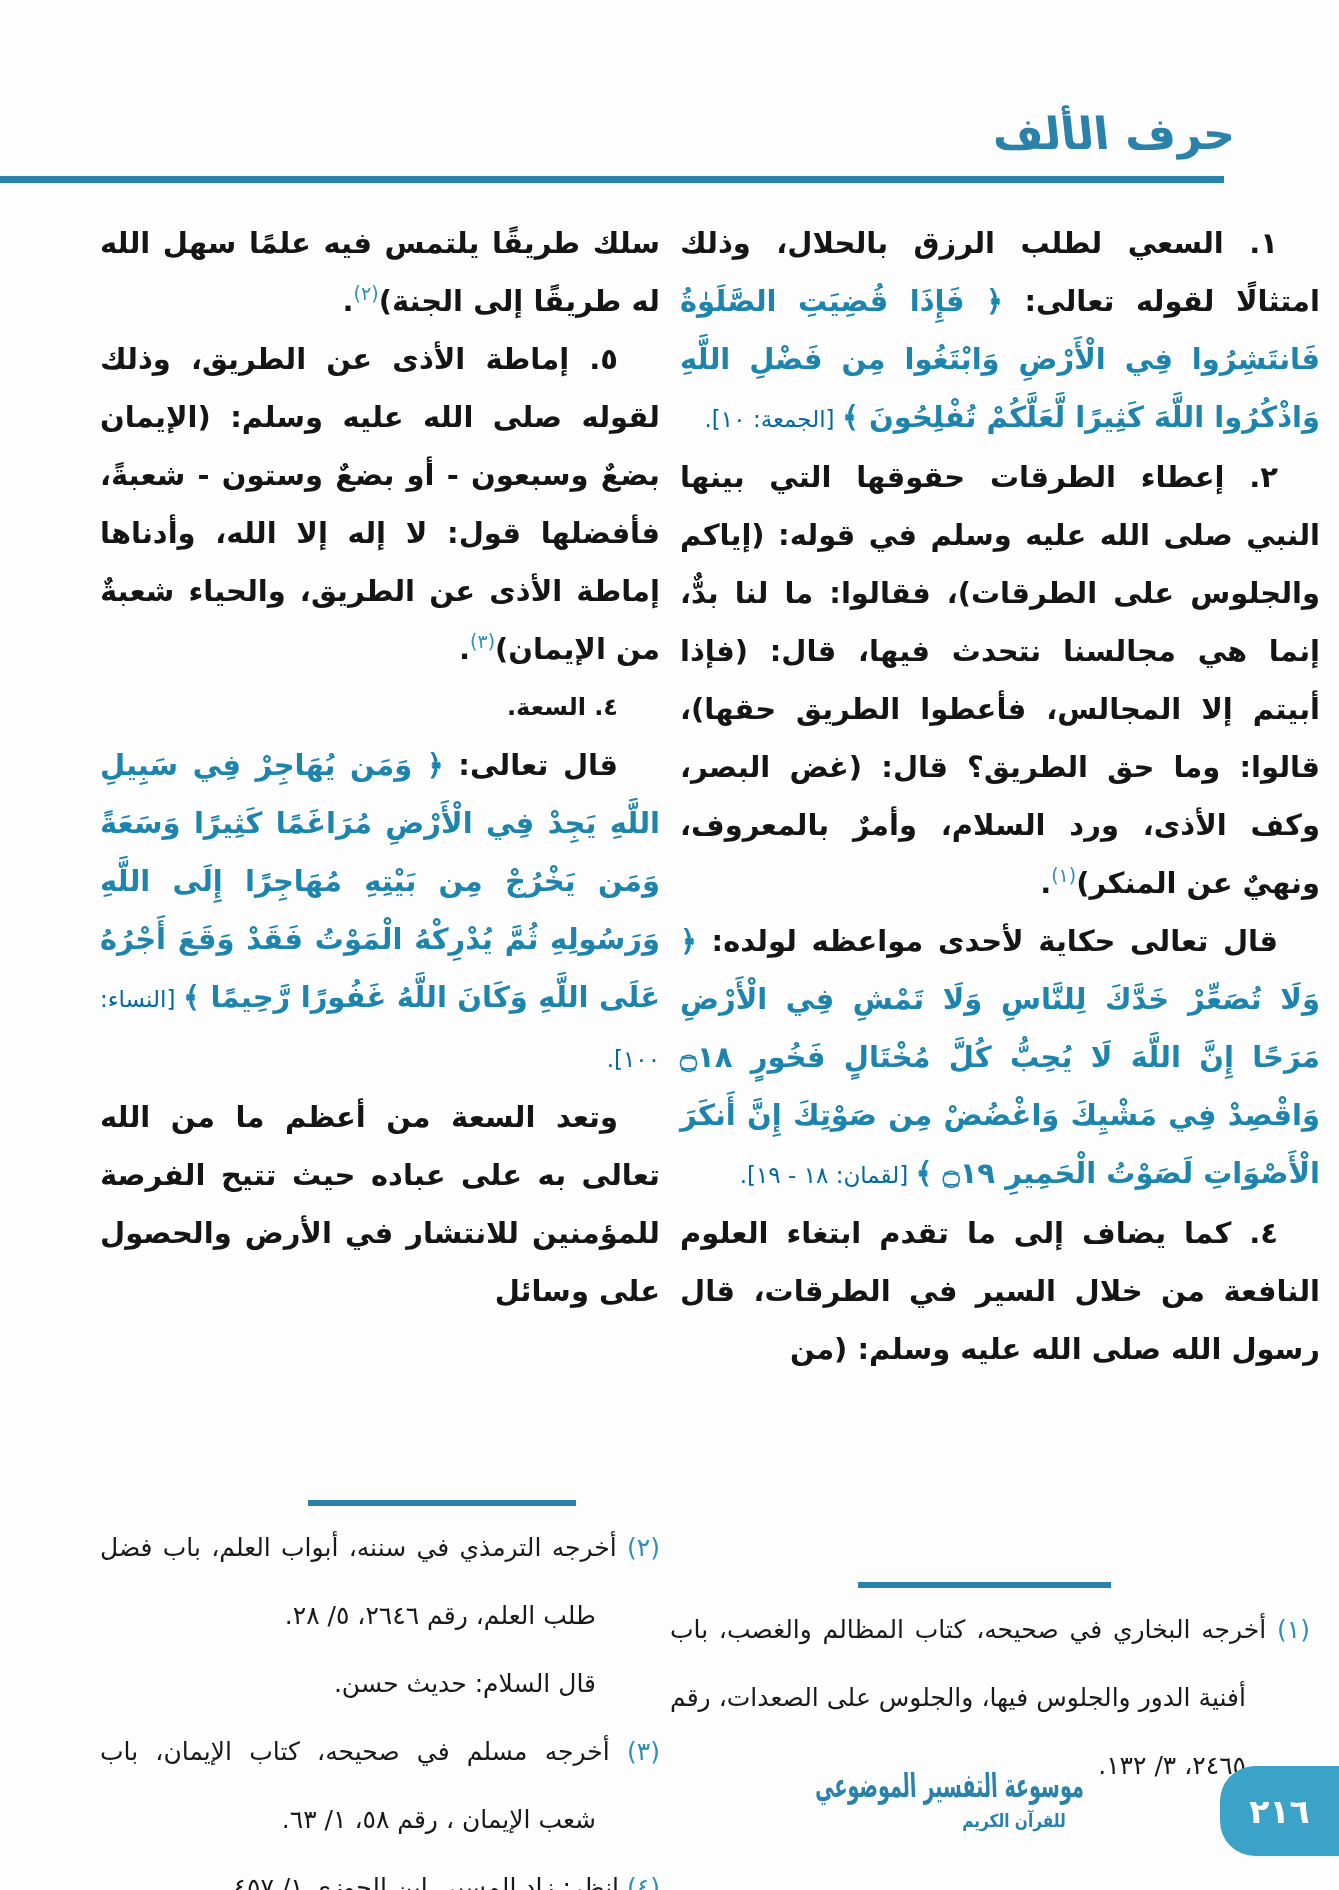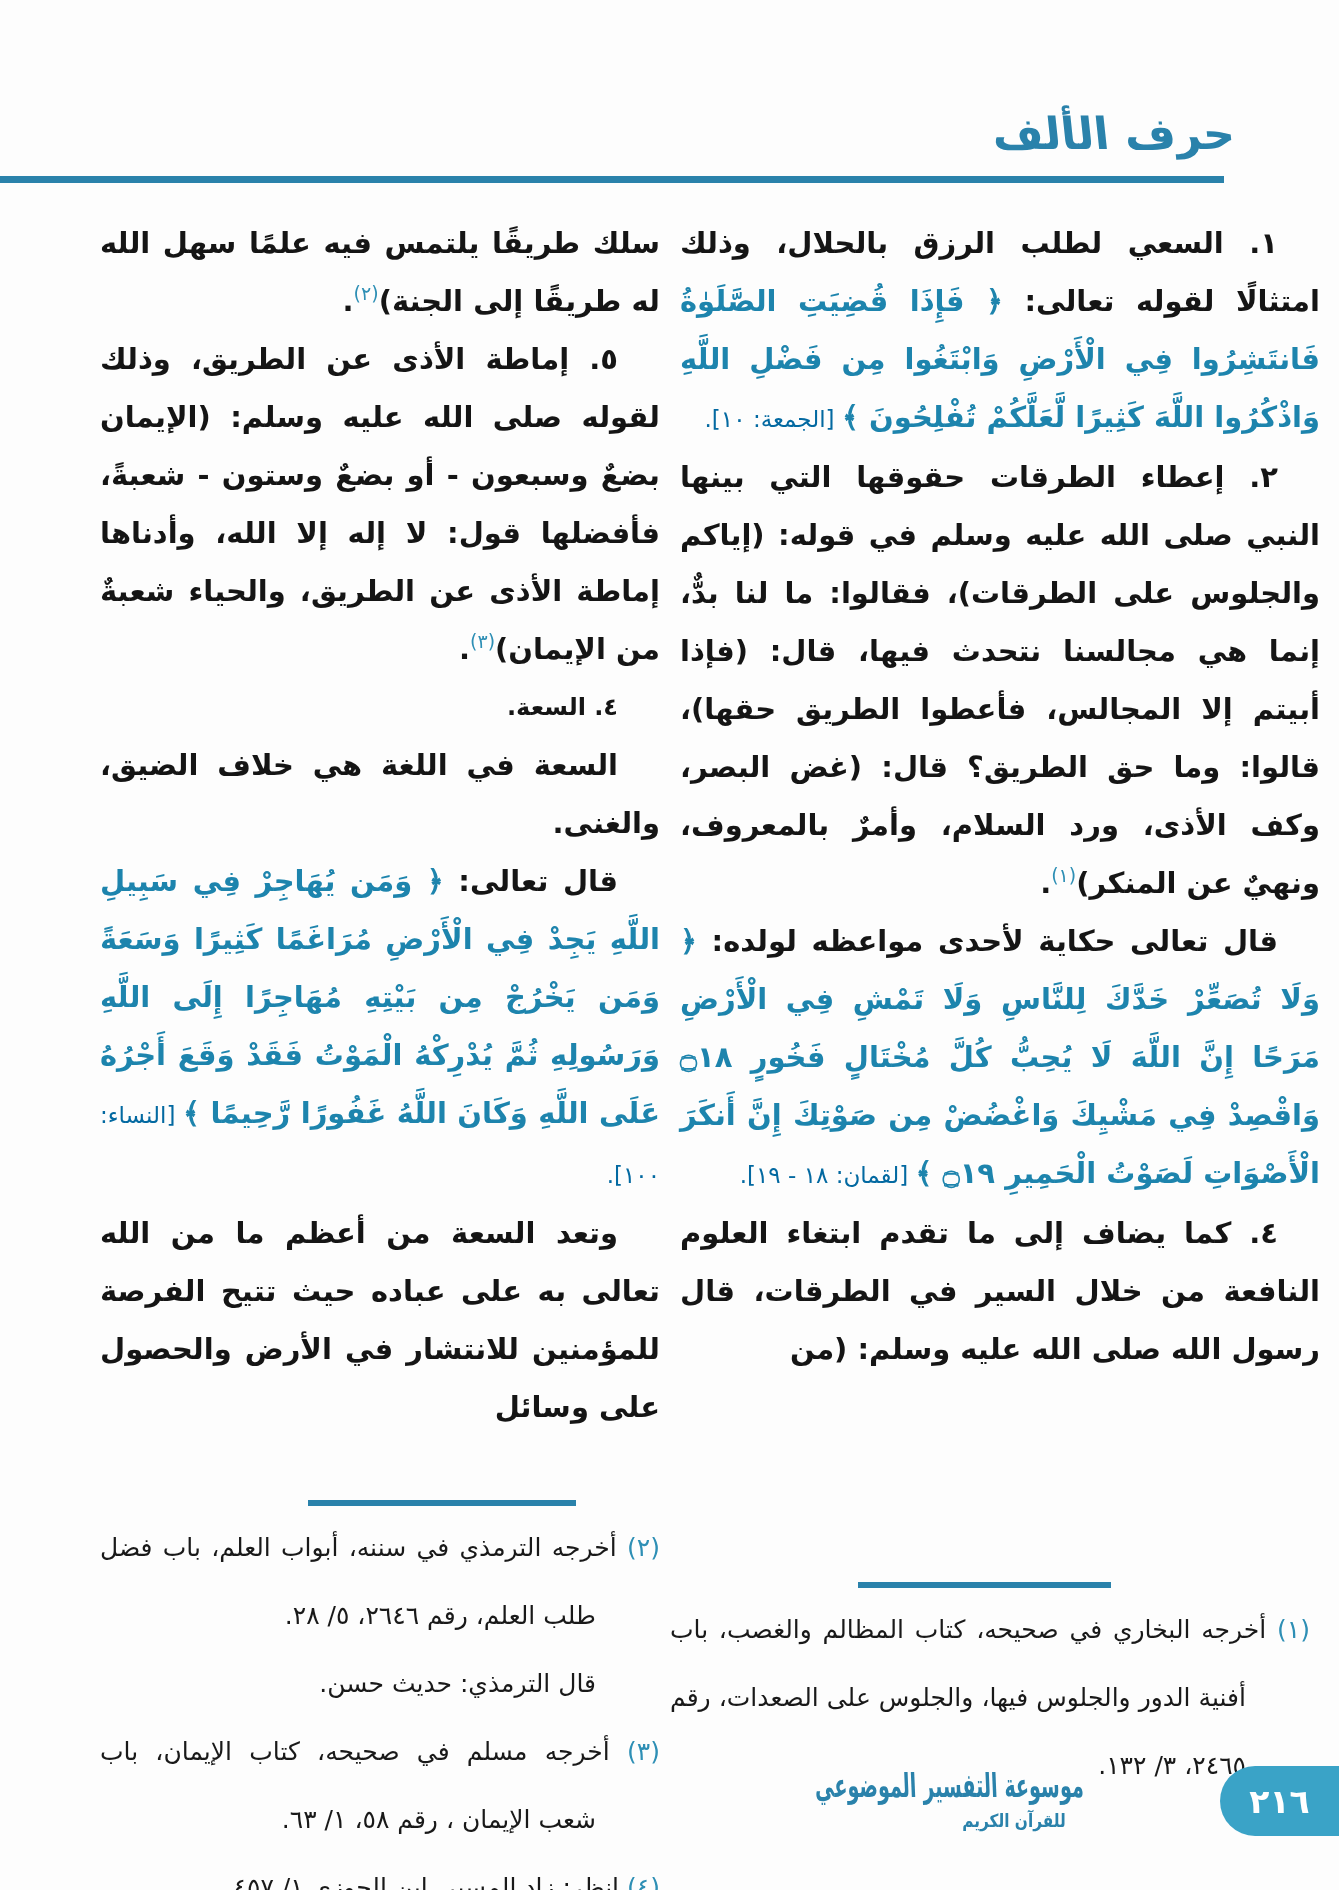--- a/index.html
+++ b/index.html
@@ -113,21 +113,21 @@
     font-size: 18px;
     font-weight: bold;
     margin-top: 2px;
     transform: scaleX(0.85);
   }
   .page-number-box {
     position: absolute;
     right: 0;
     top: 1766px;
     width: 119px;
-    height: 70px;
+    height: 90px;
     background: var(--accent_light, #3aa3c7);
     border-radius: 35px 0 0 35px;
     display: flex;
     align-items: center;
     justify-content: center;
   }
   .page-number-box span {
     color: #ffffff;
     font-size: 33px;
     font-weight: bold;
@@ -146,31 +146,30 @@
     <p class="para indent"><span>١. السعي لطلب الرزق بالحلال، وذلك امتثالًا لقوله تعالى: </span><span class="quran">﴿ فَإِذَا قُضِيَتِ الصَّلَوٰةُ فَانتَشِرُوا فِي الْأَرْضِ وَابْتَغُوا مِن فَضْلِ اللَّهِ وَاذْكُرُوا اللَّهَ كَثِيرًا لَّعَلَّكُمْ تُفْلِحُونَ ﴾</span><span class="ref"> [الجمعة: ١٠].</span></p>
     <p class="para indent"><span>٢. إعطاء الطرقات حقوقها التي بينها النبي صلى الله عليه وسلم في قوله: (إياكم والجلوس على الطرقات)، فقالوا: ما لنا بدٌّ، إنما هي مجالسنا نتحدث فيها، قال: (فإذا أبيتم إلا المجالس، فأعطوا الطريق حقها)، قالوا: وما حق الطريق؟ قال: (غض البصر، وكف الأذى، ورد السلام، وأمرٌ بالمعروف، ونهيٌ عن المنكر)</span><sup class="fnref">(١)</sup><span>.</span></p>
     <p class="para indent"><span>قال تعالى حكاية لأحدى مواعظه لولده: </span><span class="quran">﴿ وَلَا تُصَعِّرْ خَدَّكَ لِلنَّاسِ وَلَا تَمْشِ فِي الْأَرْضِ مَرَحًا إِنَّ اللَّهَ لَا يُحِبُّ كُلَّ مُخْتَالٍ فَخُورٍ ۝١٨ وَاقْصِدْ فِي مَشْيِكَ وَاغْضُضْ مِن صَوْتِكَ إِنَّ أَنكَرَ الْأَصْوَاتِ لَصَوْتُ الْحَمِيرِ ۝١٩ ﴾</span><span class="ref"> [لقمان: ١٨ - ١٩].</span></p>
     <p class="para indent"><span>٤. كما يضاف إلى ما تقدم ابتغاء العلوم النافعة من خلال السير في الطرقات، قال رسول الله  صلى الله عليه وسلم: (من</span></p>
   </section>
 
   <section class="col col-left">
     <p class="para"><span>سلك طريقًا يلتمس فيه علمًا سهل الله له طريقًا إلى الجنة)</span><sup class="fnref">(٢)</sup><span>.</span></p>
     <p class="para indent"><span>٥. إماطة الأذى عن الطريق، وذلك لقوله صلى الله عليه وسلم: (الإيمان بضعٌ وسبعون - أو بضعٌ وستون - شعبةً، فأفضلها قول: لا إله إلا الله، وأدناها إماطة الأذى عن الطريق، والحياء شعبةٌ من الإيمان)</span><sup class="fnref">(٣)</sup><span>.</span></p>
     <h2 class="para indent heading">٤. السعة.</h2>
-    <p class="para indent"><span>السعة في اللغة هي خلاف الضيق، والغنى.</span></p>
     <p class="para indent"><span>قال تعالى: </span><span class="quran">﴿ وَمَن يُهَاجِرْ فِي سَبِيلِ اللَّهِ يَجِدْ فِي الْأَرْضِ مُرَاغَمًا كَثِيرًا وَسَعَةً وَمَن يَخْرُجْ مِن بَيْتِهِ مُهَاجِرًا إِلَى اللَّهِ وَرَسُولِهِ ثُمَّ يُدْرِكْهُ الْمَوْتُ فَقَدْ وَقَعَ أَجْرُهُ عَلَى اللَّهِ وَكَانَ اللَّهُ غَفُورًا رَّحِيمًا ﴾</span><span class="ref"> [النساء: ١٠٠].</span></p>
     <p class="para indent"><span>وتعد السعة من أعظم ما من الله تعالى به على عباده حيث تتيح الفرصة للمؤمنين للانتشار في الأرض والحصول على وسائل</span></p>
   </section>
 
   <div class="fn-rule fn-rule-left"></div>
   <div class="fn-rule fn-rule-right"></div>
 
   <section class="footnotes footnotes-left">
     <div class="fn-item"><span class="fn-marker">(٢)</span> <span>أخرجه الترمذي في سننه، أبواب العلم، باب فضل طلب العلم، رقم ٢٦٤٦، ٥/ ٢٨.</span></div>
-    <div class="fn-extra">قال الترمذي: حديث حسن.</div>
+    <div class="fn-extra">قال السلام: حديث حسن.</div>
     <div class="fn-item"><span class="fn-marker">(٣)</span> <span>أخرجه مسلم في صحيحه، كتاب الإيمان، باب شعب الإيمان ، رقم ٥٨، ١/ ٦٣.</span></div>
     <div class="fn-item"><span class="fn-marker">(٤)</span> <span>انظر: زاد المسير، ابن الجوزي ١/ ٤٥٧.</span></div>
   </section>
 
   <section class="footnotes footnotes-right">
     <div class="fn-item"><span class="fn-marker">(١)</span> <span>أخرجه البخاري في صحيحه، كتاب المظالم والغصب، باب أفنية الدور والجلوس فيها، والجلوس على الصعدات، رقم ٢٤٦٥، ٣/ ١٣٢.</span></div>
   </section>
 
   <div class="logo">
     <div class="logo-line1">موسوعة التفسير الموضوعي</div>

